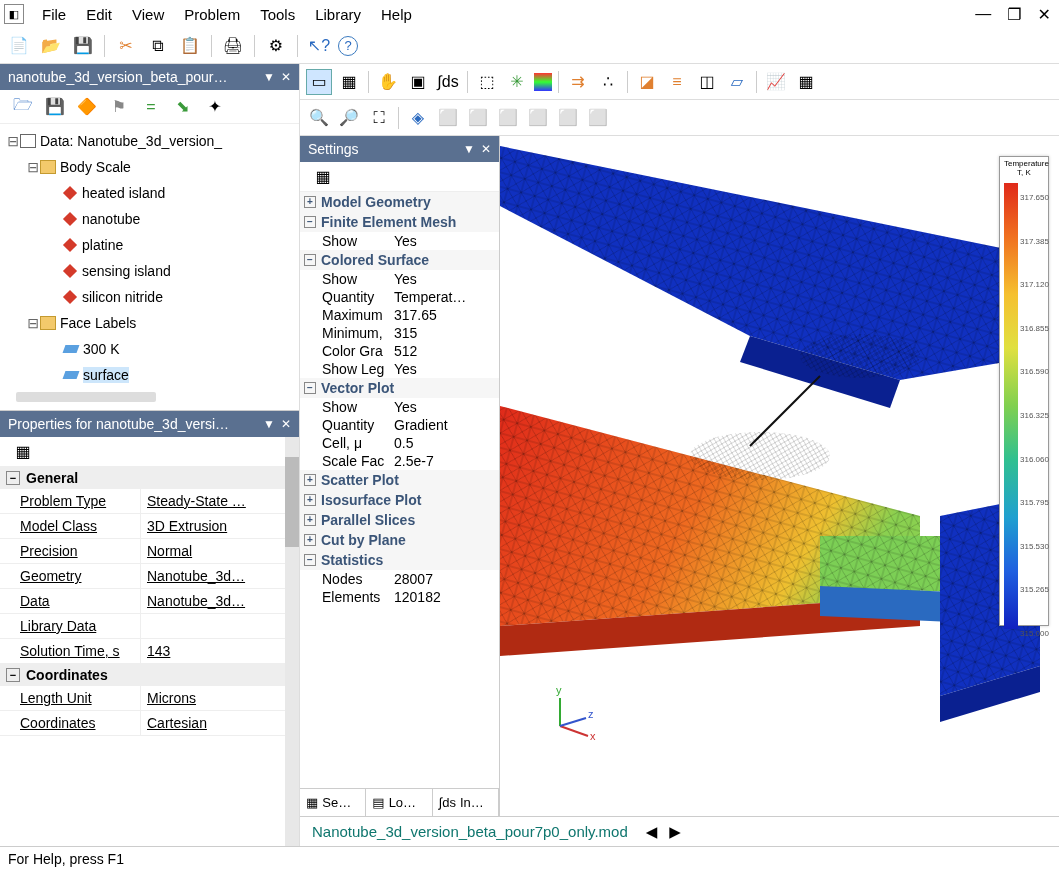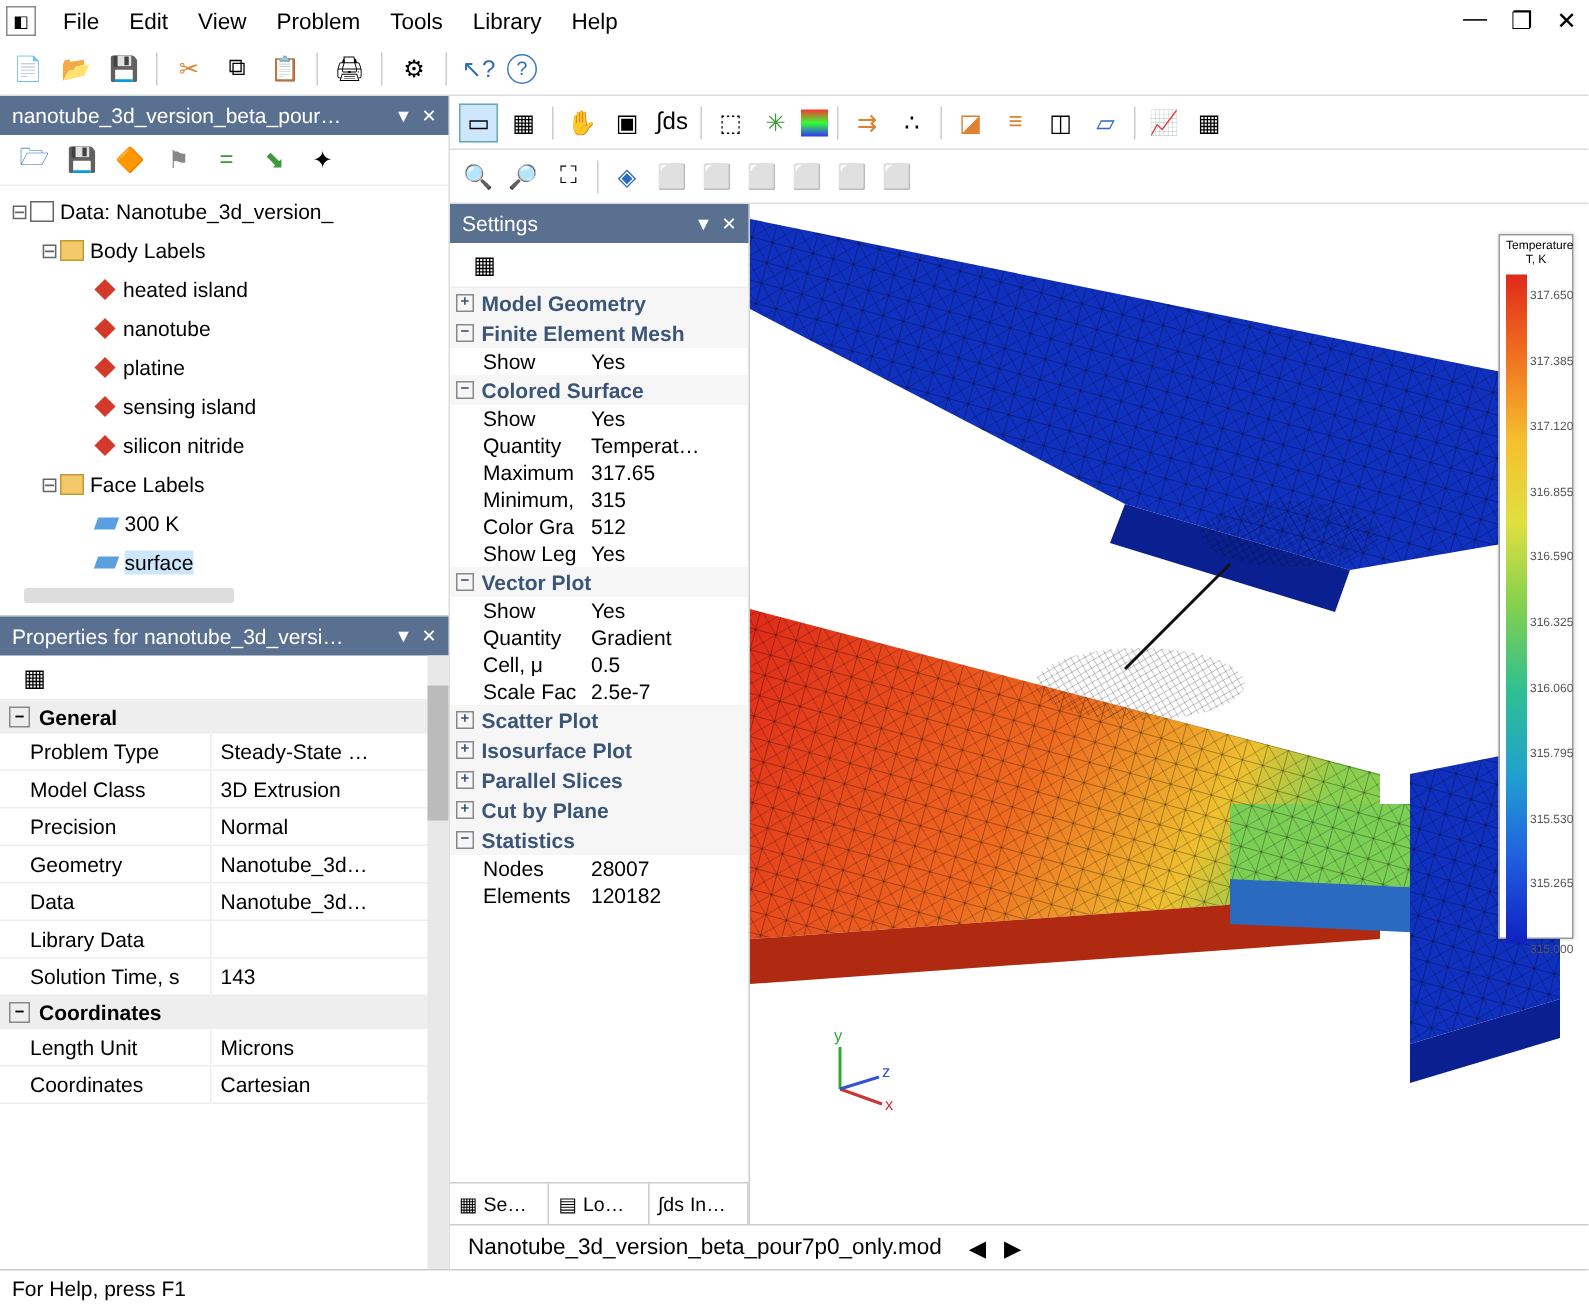--- a/index.html
+++ b/index.html
@@ -40,21 +40,21 @@
 .ico-blue { width: 14px; height: 8px; background: #5aa0e0; transform: skewX(-20deg); margin: 0 5px 0 2px; }
 .tree-row.selected span.lbl { background: #cde6fb; }
 .tree-scroll { height: 10px; background: #ddd; width: 140px; margin: 4px 0 0 10px; border-radius: 2px; }
 
 
 .props-panel { flex: 1; border-top: 1px solid #ccc; position: relative; }
 .props-grid { font-size: 14px; }
 .pg-section { background: #eee; padding: 3px 6px; font-weight: 600; display: flex; align-items: center; }
 .pg-section .pm { width: 14px; height: 14px; border: 1px solid #888; text-align: center; line-height: 12px; font-size: 11px; margin-right: 6px; }
 .pg-row { display: flex; border-bottom: 1px solid #eee; }
-.pg-row div { padding: 4px 6px; }
+.pg-row div { padding: 4px 6px; text-decoration: underline; }
 .pg-row .k { width: 140px; padding-left: 20px; }
 .pg-row .v { flex: 1; border-left: 1px solid #eee; }
 .props-scroll { position: absolute; right: 0; top: 26px; bottom: 0; width: 14px; background: #e8e8e8; }
 .props-thumb { background: #bbb; width: 100%; height: 90px; margin-top: 20px; }
 
 
 .viz-toolbar { height: 36px; display: flex; align-items: center; gap: 4px; padding: 2px 6px; border-bottom: 1px solid #ddd; }
 .viz-toolbar2 { height: 36px; display: flex; align-items: center; gap: 4px; padding: 2px 6px; border-bottom: 1px solid #ddd; }
 .viz-area { flex: 1; display: flex; }
 
@@ -78,21 +78,21 @@
 
 .legend { position: absolute; right: 10px; top: 20px; width: 50px; height: 470px; background: #fff; border: 1px solid #999; box-shadow: 0 0 3px rgba(0,0,0,.2); }
 .legend-title { font-size: 8px; text-align: center; padding: 2px 4px; }
 .legend-body { display: flex; height: calc(100% - 14px); }
 .legend-bar { width: 14px; margin: 4px 2px 4px 4px; background: linear-gradient(to bottom, #e02a1a 0%, #f07020 12%, #f5c030 25%, #e0e040 37%, #80d050 50%, #30c090 62%, #20a0d0 75%, #2060e0 87%, #1020c0 100%); }
 .legend-ticks { flex: 1; position: relative; font-size: 8px; color: #555; text-align: center; }
 .legend-ticks div { position: absolute; left: 0; transform: translateY(-50%); }
 
 
 .doc-tabs { height: 30px; display: flex; align-items: center; border-top: 1px solid #ccc; font-size: 15px; }
-.doc-tabs .dtab { padding: 4px 12px; color: #000000; }
+.doc-tabs .dtab { padding: 4px 12px; color: #0f766e; }
 .doc-tabs .dtab.active { color: #000; font-weight: 600; border: 1px solid #ccc; border-bottom: none; }
 .doc-tabs .nav { padding: 0 6px; }
 
 
 .statusbar { height: 24px; border-top: 1px solid #ccc; display: flex; align-items: center; padding: 0 8px; font-size: 14px; }
 
 
 .c-blue { color: #2a6ac0; } .c-orange { color: #e08030; } .c-green { color: #3a9a3a; }
 </style>
 </head>
@@ -156,21 +156,21 @@
       </div>
       <div class="tree">
         <div class="tree-row">
             <span class="tw">⊟</span>
             <span class="ico" style="background:#fff;border:1px solid #666;"></span>
             <span class="lbl">Data: Nanotube_3d_version_</span>
           </div>
         <div class="tree-row" style="padding-left:20px;">
             <span class="tw">⊟</span>
             <span class="ico ico-folder"></span>
-            <span class="lbl">Body Labels</span>
+            <span class="lbl">Body Scale</span>
           </div>
         <div class="tree-row" style="padding-left:56px;">
             <span class="ico-red"></span>
             <span class="lbl">heated island</span>
           </div>
         <div class="tree-row" style="padding-left:56px;">
             <span class="ico-red"></span>
             <span class="lbl">nanotube</span>
           </div>
         <div class="tree-row" style="padding-left:56px;">

